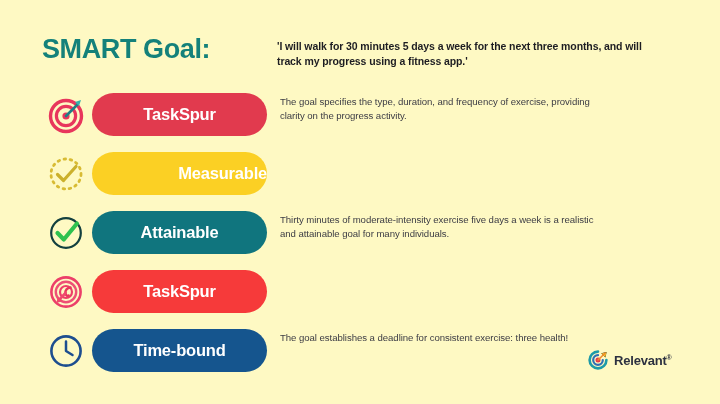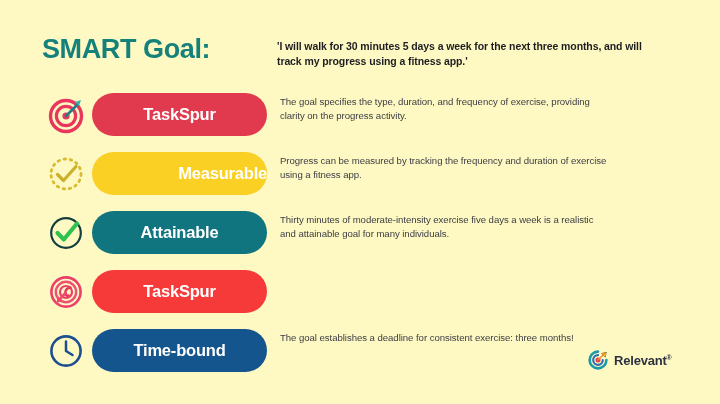--- a/index.html
+++ b/index.html
@@ -168,21 +168,20 @@
     <div class="row">
       <span class="icon-wrap">
         <svg viewBox="0 0 42 42">
           <circle cx="20" cy="21" r="15" fill="none" stroke="#d8bb33" stroke-width="2.8" stroke-linecap="round" stroke-dasharray="1.6 4.6"></circle>
           <path d="M11.5 21.5 L17.5 27.5 L30 13.5" fill="none" stroke="#cbb02c" stroke-width="3.2" stroke-linecap="round" stroke-linejoin="round"></path>
         </svg>
       </span>
       <div class="pill" style="background: rgb(251, 208, 36); justify-content: flex-end;">
         <span class="pill-label">Measurable</span>
       </div>
-      <div class="desc">Progress can be measured by tracking the frequency and duration of exercise using a fitness app.</div>
     </div>
 
     <div class="row">
       <span class="icon-wrap">
         <svg viewBox="0 0 42 42">
           <circle cx="20" cy="21" r="14.8" fill="none" stroke="#13403f" stroke-width="2.2"></circle>
           <path d="M11.5 21 L17.8 27.5 L31 11.5" fill="none" stroke="#2fc24f" stroke-width="4.2" stroke-linecap="round" stroke-linejoin="round"></path>
         </svg>
       </span>
       <div class="pill" style="background: rgb(16, 117, 126);">
@@ -210,21 +209,21 @@
     <div class="row">
       <span class="icon-wrap">
         <svg viewBox="0 0 42 42">
           <circle cx="20" cy="21" r="14.6" fill="none" stroke="#1d4e8f" stroke-width="2.6"></circle>
           <path d="M20 11.5 L20 21 L26.5 25" fill="none" stroke="#1d4e8f" stroke-width="2.5" stroke-linecap="round" stroke-linejoin="round"></path>
         </svg>
       </span>
       <div class="pill" style="background: rgb(21, 85, 142);">
         <span class="pill-label">Time-bound</span>
       </div>
-      <div class="desc">The goal establishes a deadline for consistent exercise: three months!</div>
+      <div class="desc">The goal establishes a deadline for consistent exercise: three health!</div>
     </div>
 
   </div>
 
   <div class="logo">
     <span class="logo-mark">
       <svg viewBox="0 0 20 20">
         <path d="M10 1.6 A8.4 8.4 0 1 0 18.4 10" fill="none" stroke="#1d9aa8" stroke-width="2.6" stroke-linecap="round"></path>
         <path d="M10 5.2 A4.8 4.8 0 1 0 14.8 10" fill="none" stroke="#2f6fb5" stroke-width="2.2" stroke-linecap="round"></path>
         <circle cx="10" cy="10" r="2.5" fill="#e8384a"></circle>

